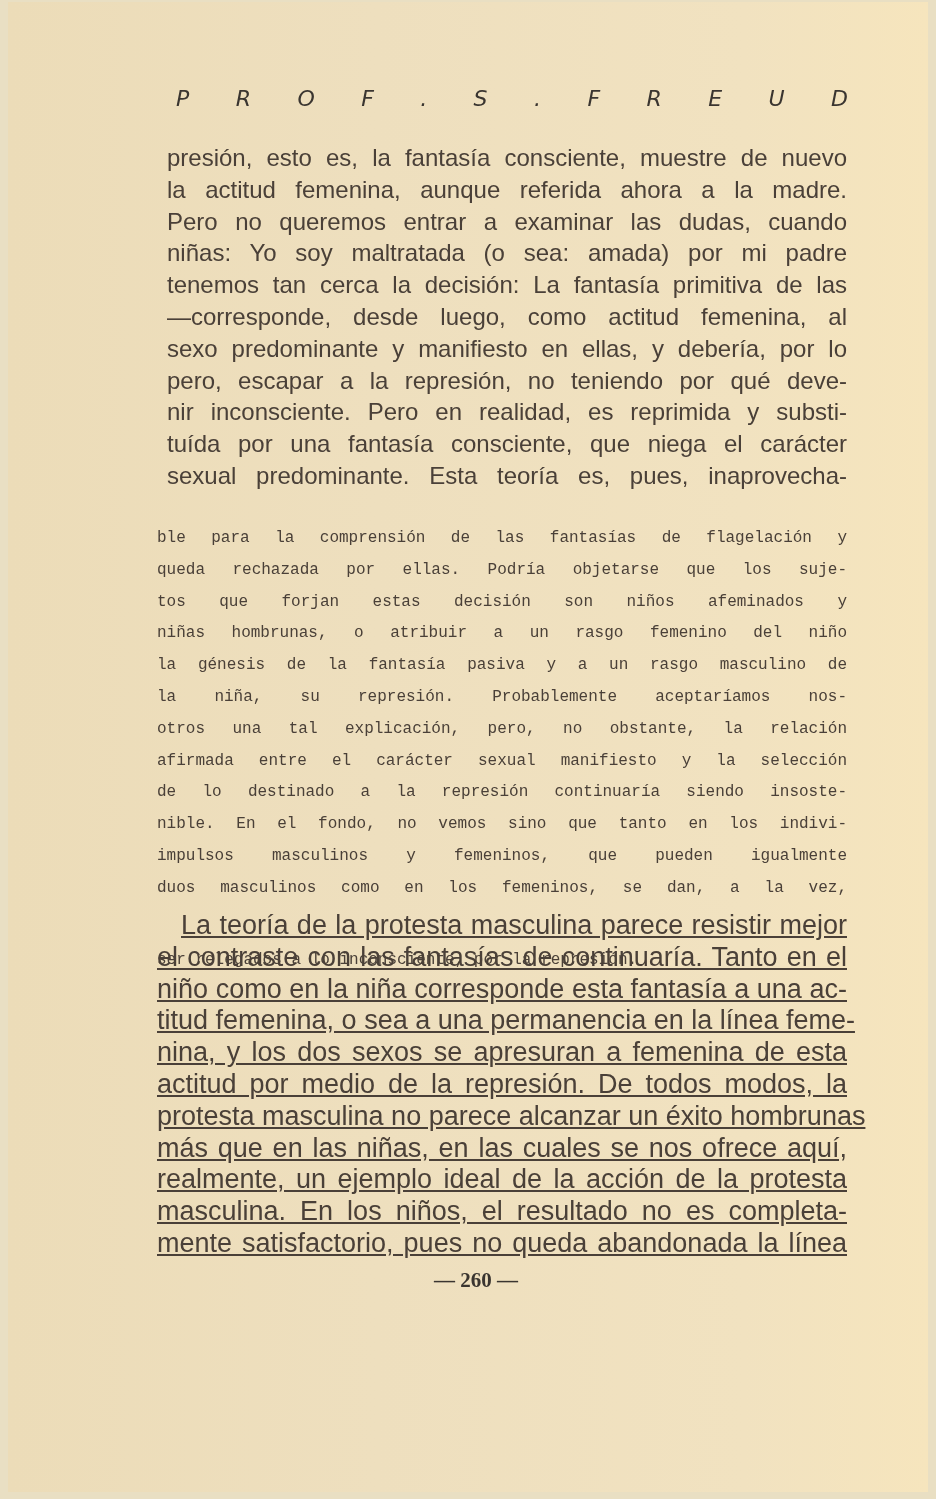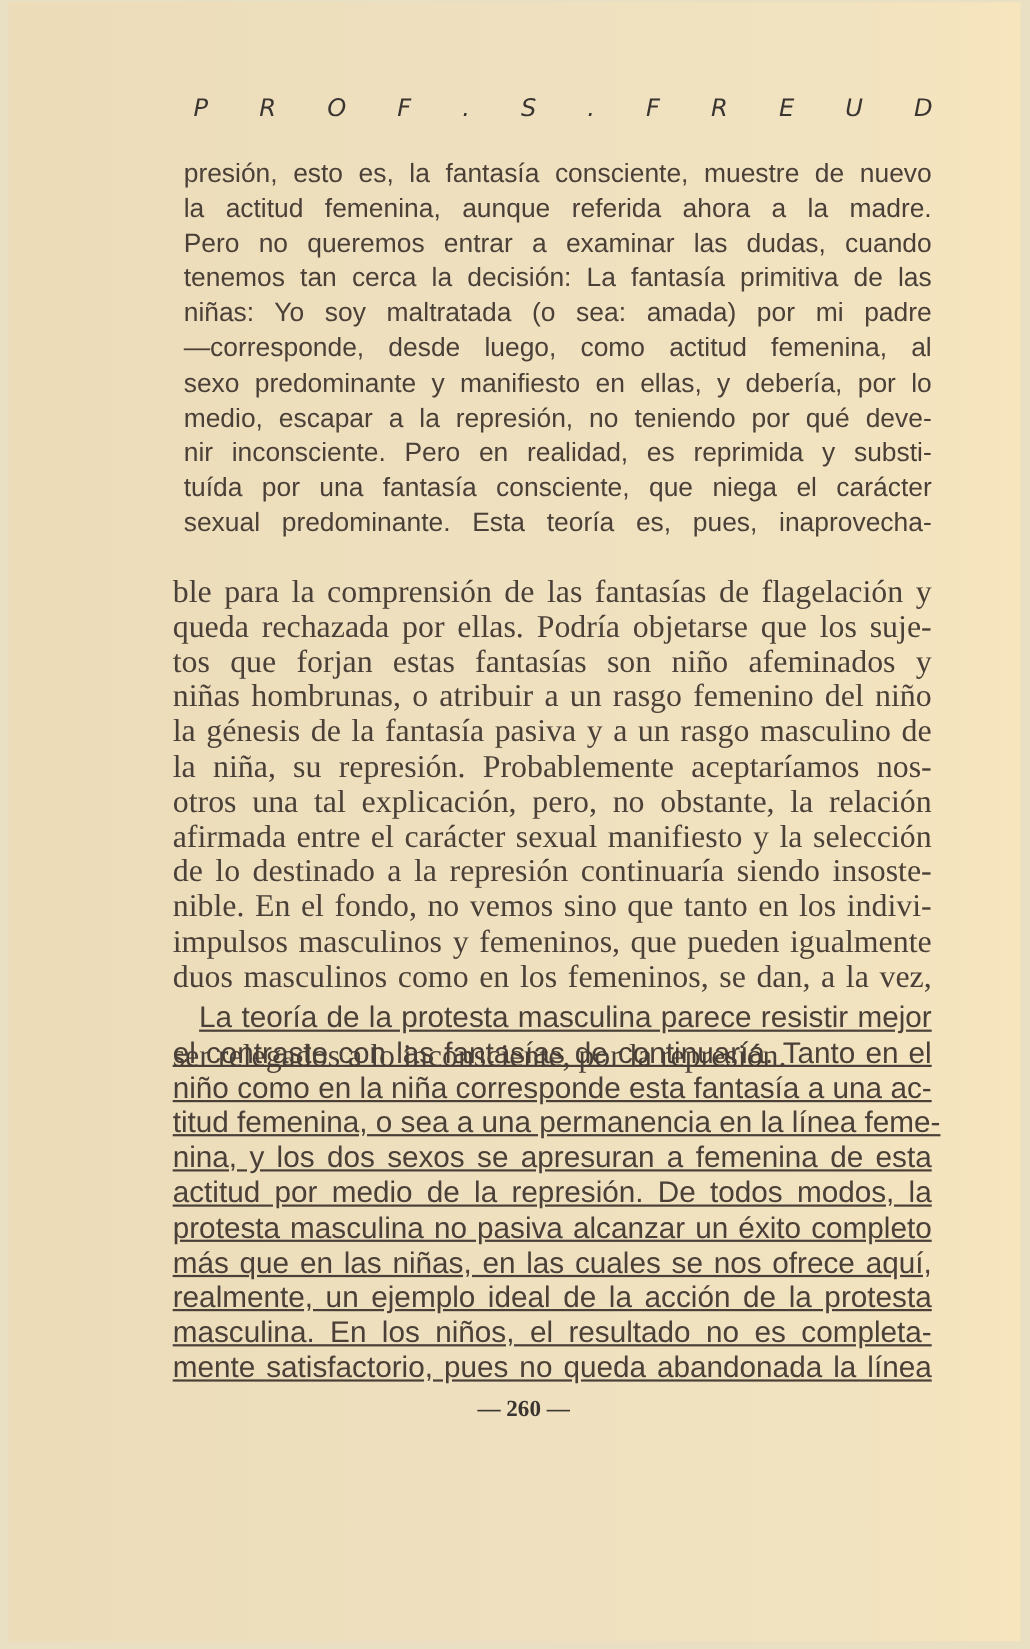--- a/index.html
+++ b/index.html
@@ -70,22 +70,22 @@
       font-size: 27px;
       line-height: 31.8px;
       color: #4a4038;
       text-decoration: underline;
     }
     .section1b {
       position: absolute;
       left: 149px;
       top: 521px;
       width: 690px;
-      font-family: Liberation Serif, serif;
-      font-size: 29px;
+      font-family: Liberation Mono, monospace;
+      font-size: 16px;
       line-height: 31.8px;
       color: #4a4038;
     }
     .page-number {
       position: absolute;
       left: 0;
       width: 936px;
       top: 1266px;
       text-align: center;
       font-family: "Liberation Serif", serif;
@@ -111,54 +111,54 @@
     <span>R</span>
     <span>E</span>
     <span>U</span>
     <span>D</span>
   </div>
 
   <div class="body-text">
     <span class="line">presión, esto es, la fantasía consciente, muestre de nuevo</span>
     <span class="line">la actitud femenina, aunque referida ahora a la madre.</span>
     <span class="line">Pero no queremos entrar a examinar las dudas, cuando</span>
+    <span class="line">niñas: Yo soy maltratada (o sea: amada) por mi padre</span>
     <span class="line">tenemos tan cerca la decisión: La fantasía primitiva de las</span>
-    <span class="line">niñas: Yo soy maltratada (o sea: amada) por mi padre</span>
     <span class="line">—corresponde, desde luego, como actitud femenina, al</span>
     <span class="line">sexo predominante y manifiesto en ellas, y debería, por lo</span>
-    <span class="line">medio, escapar a la represión, no teniendo por qué deve-</span>
+    <span class="line">pero, escapar a la represión, no teniendo por qué deve-</span>
     <span class="line">nir inconsciente. Pero en realidad, es reprimida y substi-</span>
     <span class="line">tuída por una fantasía consciente, que niega el carácter</span>
     <span class="line">sexual predominante. Esta teoría es, pues, inaprovecha-</span>
   </div>
 
   <div class="section1b">
     <span class="line">ble para la comprensión de las fantasías de flagelación y</span>
     <span class="line">queda rechazada por ellas. Podría objetarse que los suje-</span>
-    <span class="line">tos que forjan estas fantasías son niño afeminados y</span>
+    <span class="line">tos que forjan estas decisión son niños afeminados y</span>
     <span class="line">niñas hombrunas, o atribuir a un rasgo femenino del niño</span>
     <span class="line">la génesis de la fantasía pasiva y a un rasgo masculino de</span>
     <span class="line">la niña, su represión. Probablemente aceptaríamos nos-</span>
     <span class="line">otros una tal explicación, pero, no obstante, la relación</span>
     <span class="line">afirmada entre el carácter sexual manifiesto y la selección</span>
     <span class="line">de lo destinado a la represión continuaría siendo insoste-</span>
     <span class="line">nible. En el fondo, no vemos sino que tanto en los indivi-</span>
     <span class="line">impulsos masculinos y femeninos, que pueden igualmente</span>
     <span class="line">duos masculinos como en los femeninos, se dan, a la vez,</span>
     <span class="line last">ser relegados a lo inconsciente, por la represión.</span>
   </div>
 
   <div class="section2">
     <span class="line indent">La teoría de la protesta masculina parece resistir mejor</span>
     <span class="line">el contraste con las fantasías de continuaría. Tanto en el</span>
     <span class="line">niño como en la niña corresponde esta fantasía a una ac-</span>
     <span class="line">titud femenina, o sea a una permanencia en la línea feme-</span>
     <span class="line">nina, y los dos sexos se apresuran a femenina de esta</span>
     <span class="line">actitud por medio de la represión. De todos modos, la</span>
-    <span class="line">protesta masculina no pasiva alcanzar un éxito completo</span>
+    <span class="line">protesta masculina no parece alcanzar un éxito hombrunas</span>
     <span class="line">más que en las niñas, en las cuales se nos ofrece aquí,</span>
     <span class="line">realmente, un ejemplo ideal de la acción de la protesta</span>
     <span class="line">masculina. En los niños, el resultado no es completa-</span>
     <span class="line">mente satisfactorio, pues no queda abandonada la línea</span>
   </div>
 
   <div class="page-number">— 260 —</div>
 
 </div>
 

